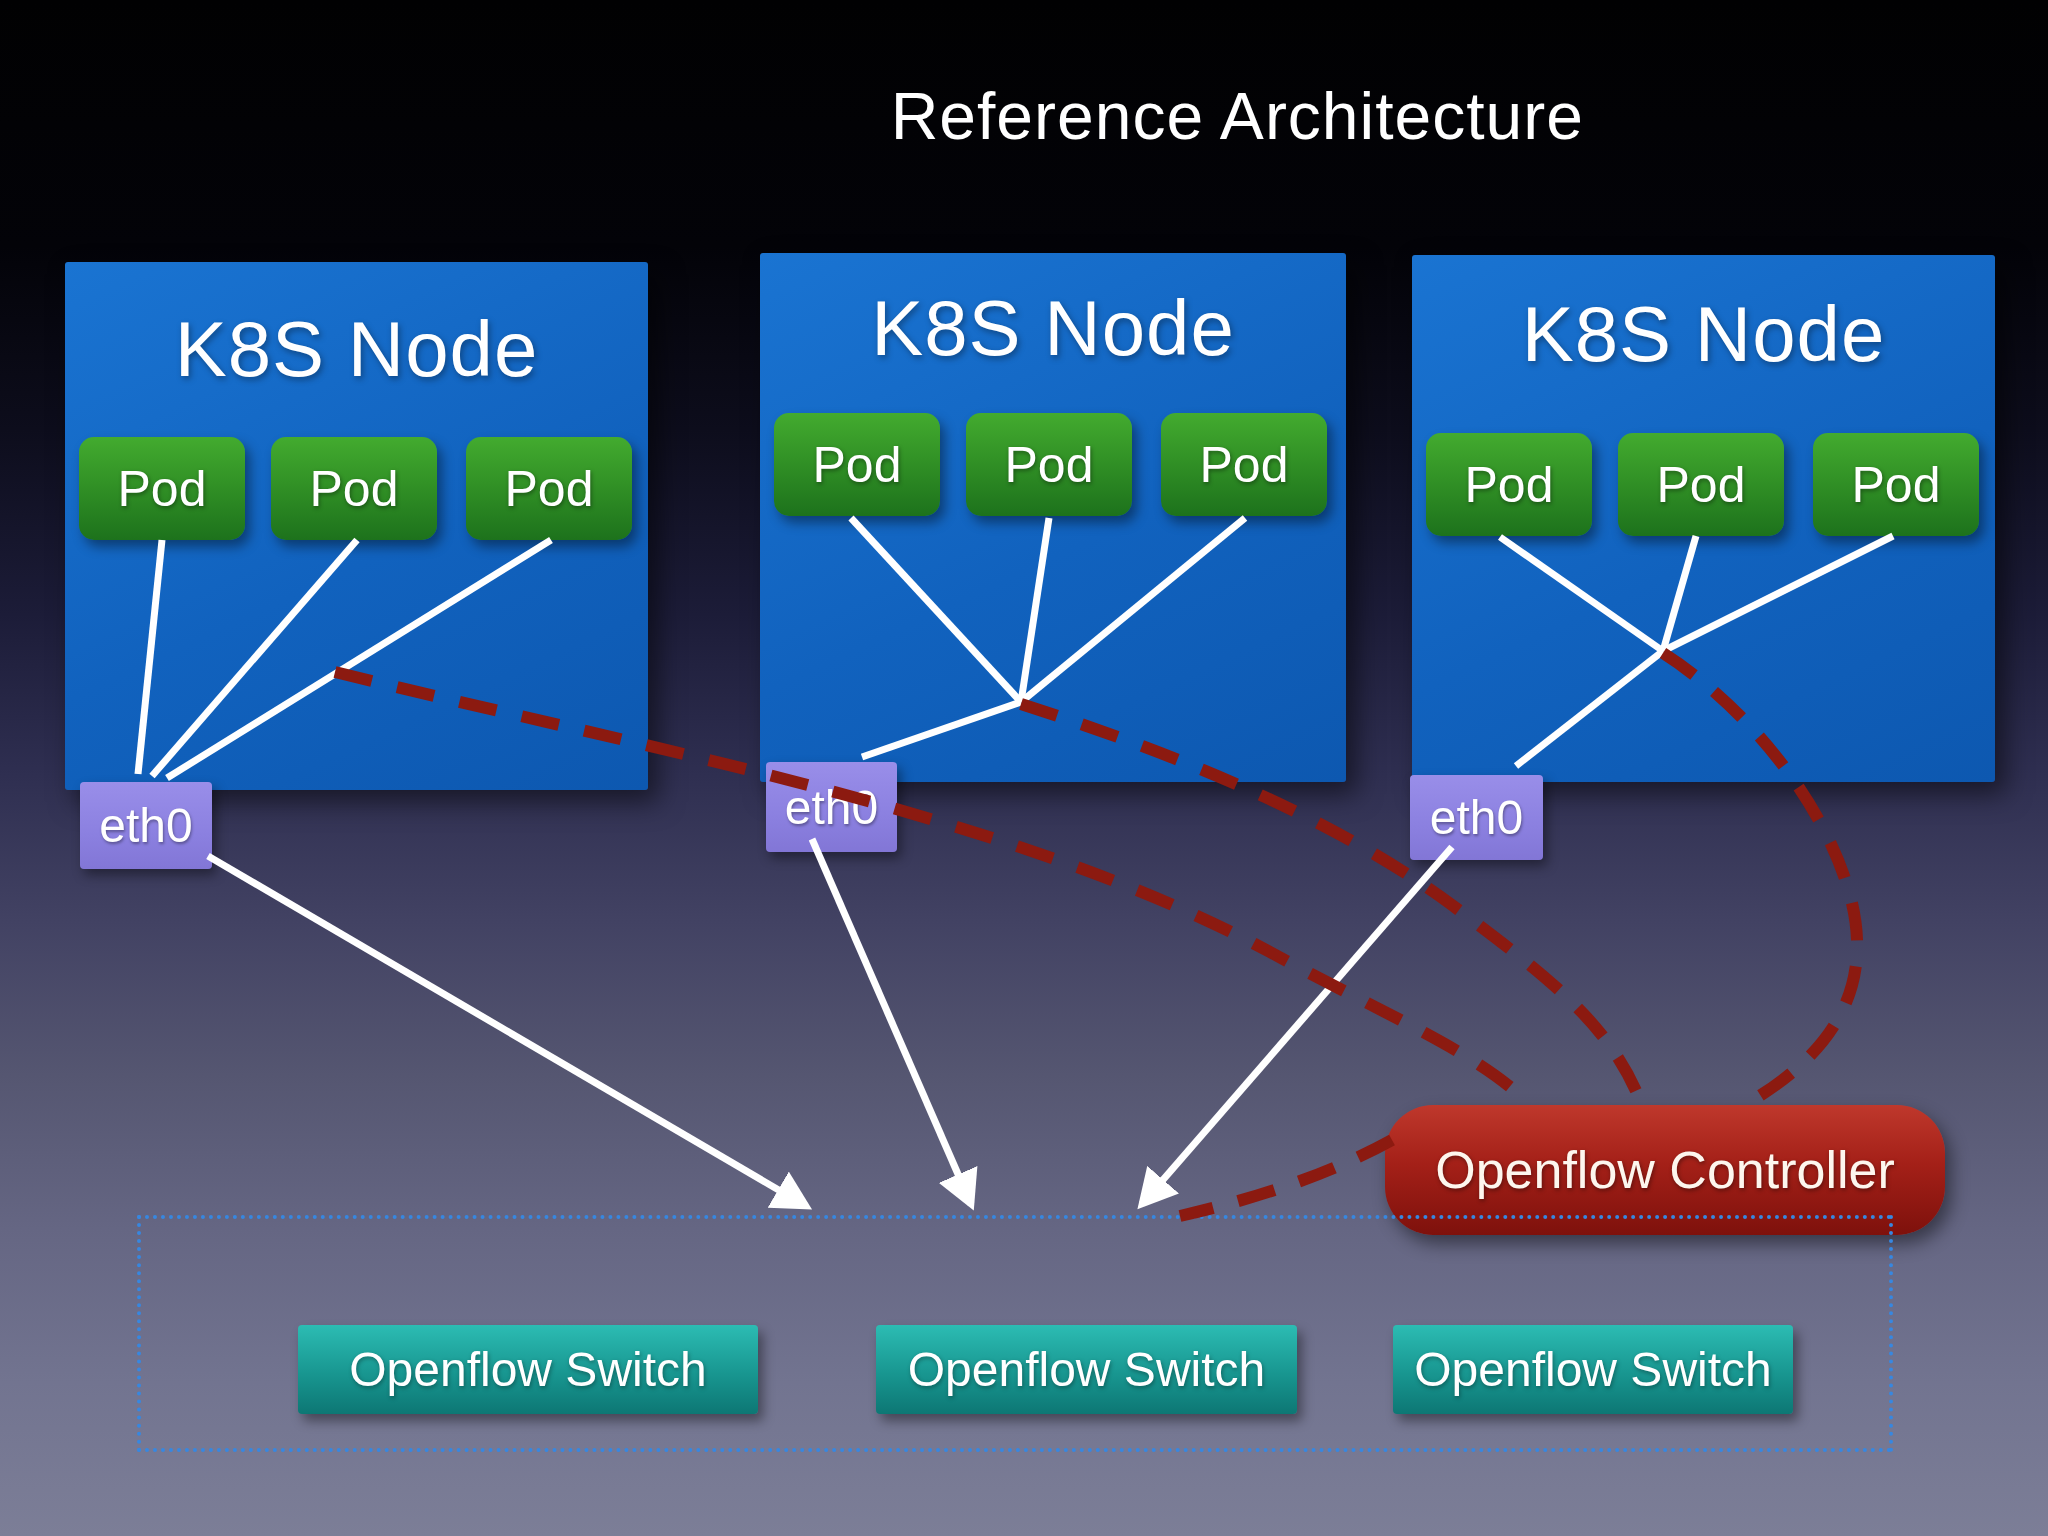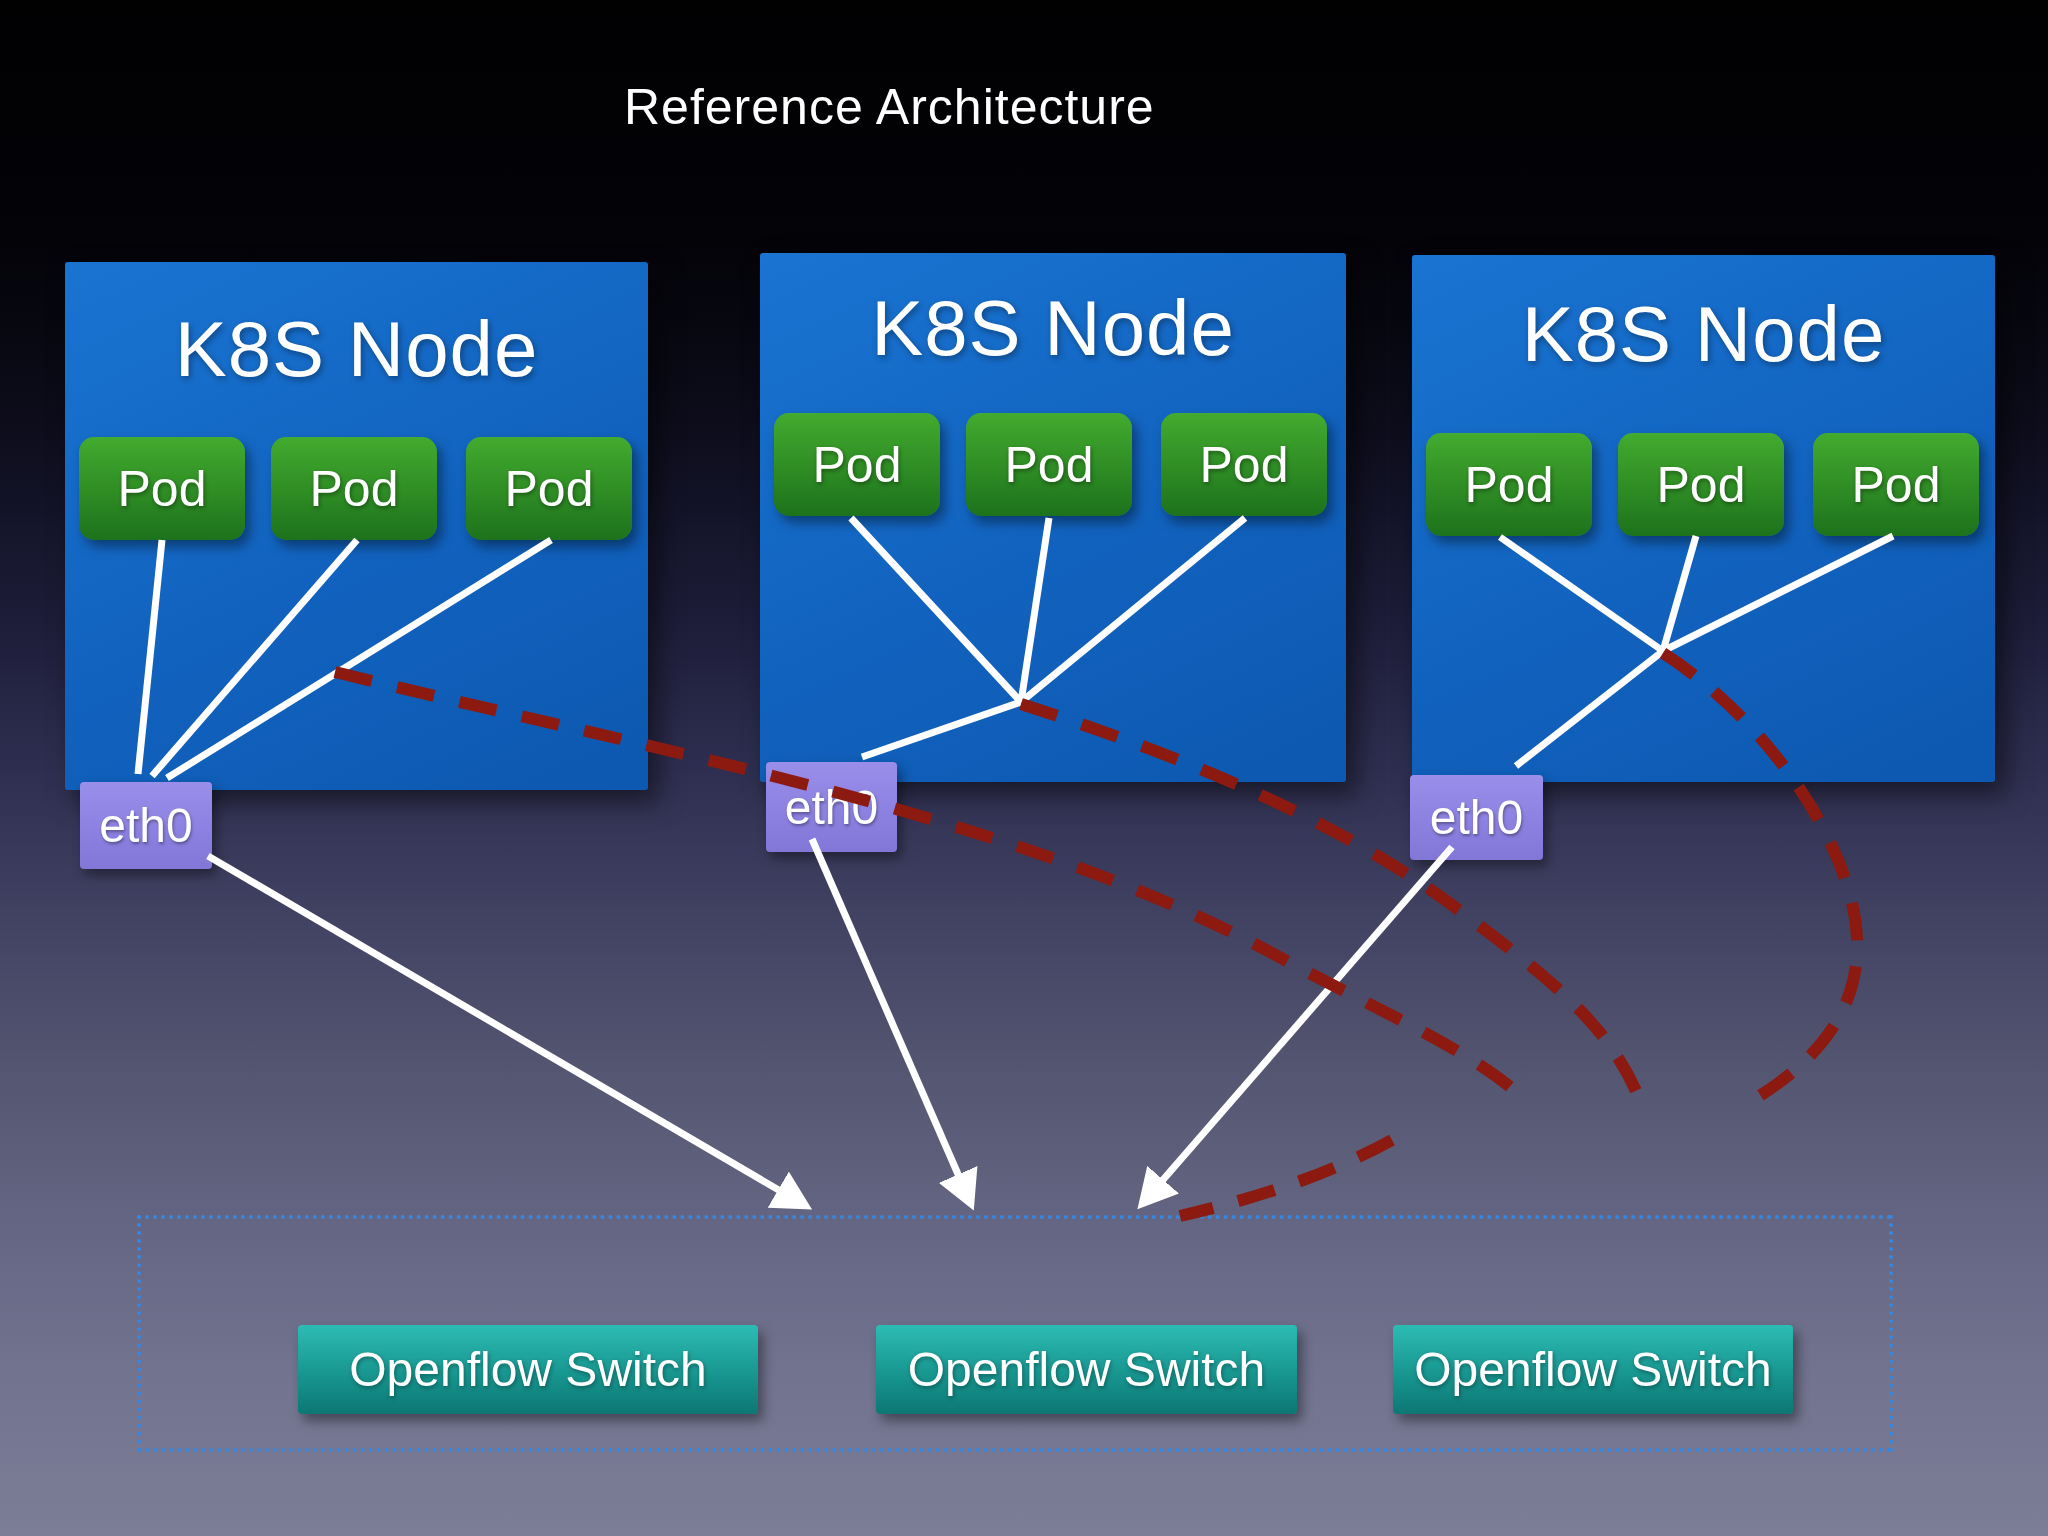--- a/index.html
+++ b/index.html
@@ -6,21 +6,21 @@
   .stage{
     position:relative;width:2048px;height:1536px;overflow:hidden;
     font-family:"Liberation Sans","DejaVu Sans",sans-serif;
     background:linear-gradient(180deg,
       #010102 0%, #030308 16%, #0d0d1c 28%, #1c1c38 40%,
       #2e2e50 50%, #424263 60%, #555671 70%, #656683 80%,
       #727490 90%, #7c7e97 100%);
   }
   .slide-title{
     position:absolute;left:624px;top:78px;width:960px;height:80px;
-    color:#fff;font-size:50px;font-weight:300;text-align:left;
+    color:#fff;font-size:66px;font-weight:300;text-align:right;
     letter-spacing:1px;white-space:nowrap;
   }
   
   .node{
     position:absolute;
     background:linear-gradient(155deg,#1a74d2 0%,#1162be 55%,#0d58b0 100%);
     box-shadow:10px 12px 26px rgba(0,0,0,0.5);
     border-radius:3px;
     padding-left:8px;
   }
@@ -120,20 +120,21 @@
     <div class="node-title">K8S Node</div>
     <div class="pod pa">Pod</div>
     <div class="pod pb">Pod</div>
     <div class="pod pc">Pod</div>
   </div>
 
   <div class="eth eth1">eth0</div>
   <div class="eth eth2">eth0</div>
   <div class="eth eth3">eth0</div>
 
+  <div class="controller">Openflow Controller</div>
 
   <div class="network">
     <div class="switch sw1">Openflow Switch</div>
     <div class="switch sw2">Openflow Switch</div>
     <div class="switch sw3">Openflow Switch</div>
   </div>
 
   <svg class="wires" viewBox="0 0 2048 1536">
     <defs>
       <marker id="arrowhead" markerWidth="6.5" markerHeight="6" refX="4.6" refY="3" orient="auto" markerUnits="strokeWidth">

